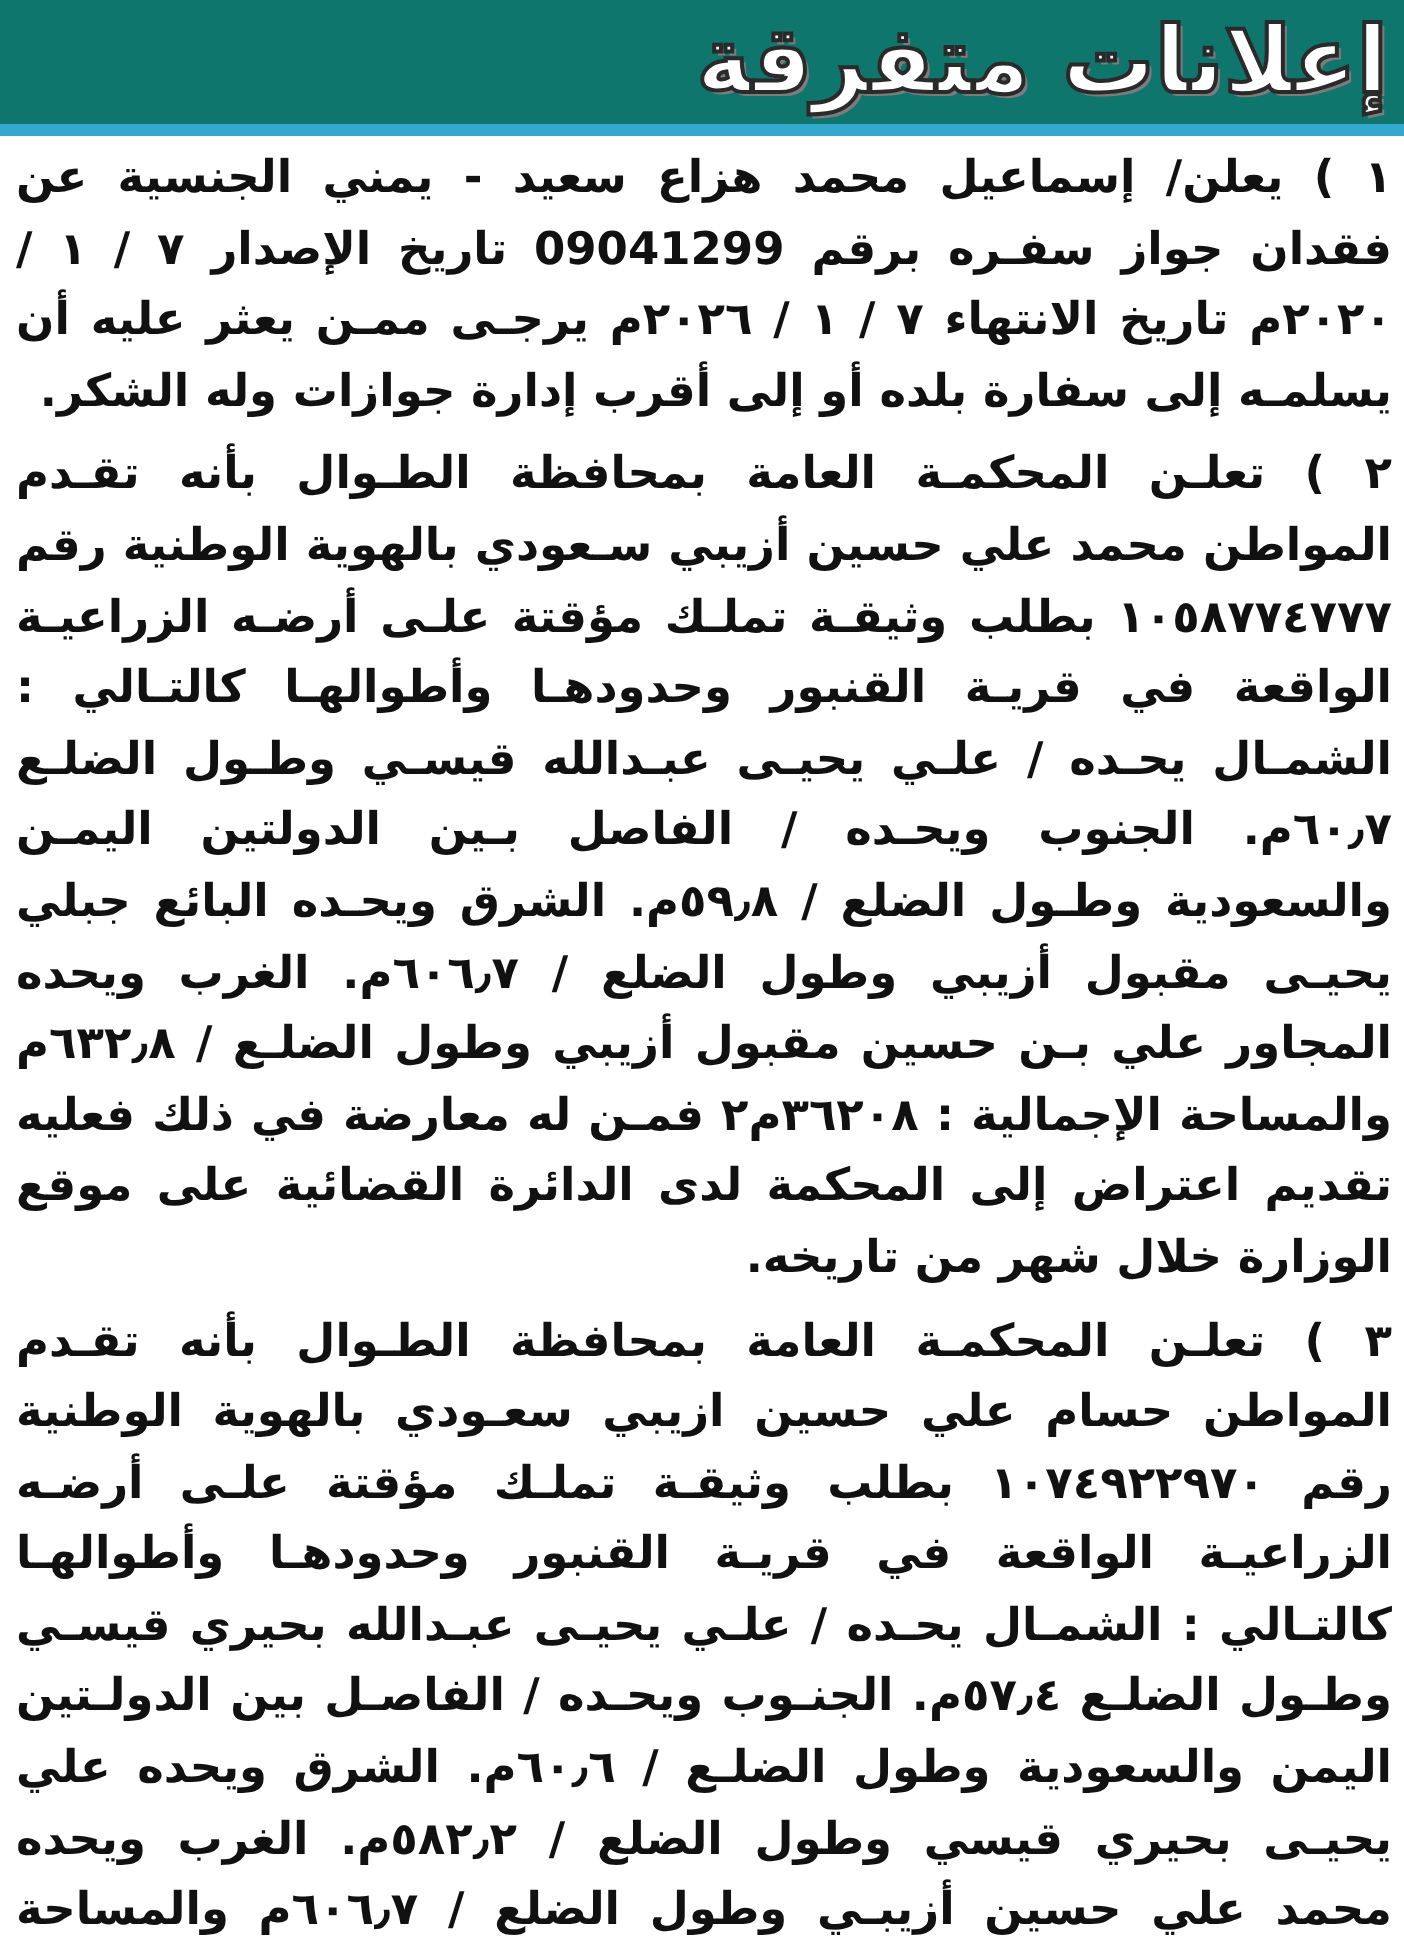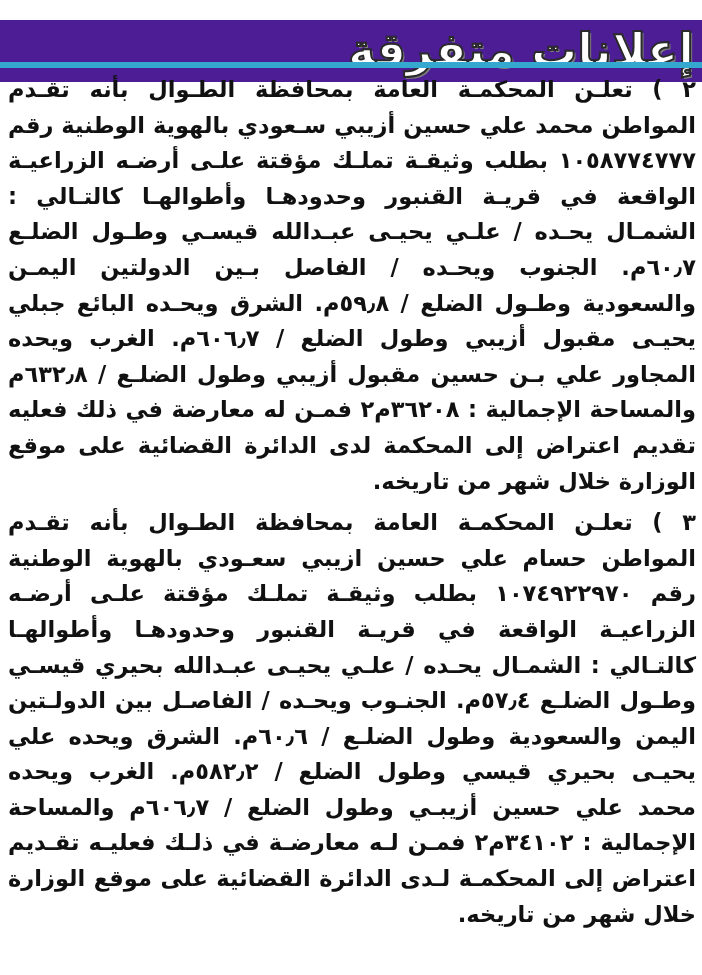--- a/index.html
+++ b/index.html
@@ -1,20 +1,19 @@
 <!DOCTYPE html>
 <html><head>
   <meta charset="utf-8">
   <style>
     html, body { margin: 0; padding: 0; background: #ffffff; }
     body { width: 702px; height: 975px; overflow: hidden; position: relative; }
     .header {
       position: absolute; left: 0; top: 0; width: 702px; height: 62px;
-      background: #4c1d95;
-      margin-top: 20px;
+      background: #0f766e;
     }
     .header-title {
       position: absolute; right: 8px; top: 0px; height: 62px; line-height: 60px;
       font-family: "DejaVu Sans", sans-serif; font-weight: bold; font-size: 46px;
       color: #ffffff; direction: rtl; letter-spacing: 0px;
       -webkit-text-stroke: 2px #2a2a2a;
       text-shadow: 2px 2px 0 #7c7c7c;
     }
     .accent-bar {
       position: absolute; left: 0; top: 62px; width: 702px; height: 6px;
@@ -32,18 +31,21 @@
 </head>
 <body>
 
 <div class="header">
   <div class="header-title">إعلانات متفرقة</div>
 </div>
 <div class="accent-bar"></div>
 
 <div class="content">
   <div class="ad">
+    <p>١ ) يعلن/ إسماعيل محمد هزاع سعيد - يمني الجنسية عن فقدان جواز سفـره برقم 09041299 تاريخ الإصدار ٧ / ١ / ٢٠٢٠م تاريخ الانتهاء ٧ / ١ / ٢٠٢٦م يرجـى ممـن يعثر عليه أن يسلمـه إلى سفارة بلده أو إلى أقرب إدارة جوازات وله الشكر.</p>
+  </div>
+  <div class="ad">
     <p>٢ ) تعلـن المحكمـة العامة بمحافظة الطـوال بأنه تقـدم المواطن محمد علي حسين أزيبي سـعودي بالهوية الوطنية رقم ١٠٥٨٧٧٤٧٧٧ بطلب وثيقـة تملـك مؤقتة علـى أرضـه الزراعيـة الواقعة في قريـة القنبور وحدودهـا وأطوالهـا كالتـالي : الشمـال يحـده / علـي يحيـى عبـدالله قيسـي وطـول الضلـع ٦٠٫٧م. الجنوب ويحـده / الفاصل بـين الدولتين اليمـن والسعودية وطـول الضلع / ٥٩٫٨م. الشرق ويحـده البائع جبلي يحيـى مقبول أزيبي وطول الضلع / ٦٠٦٫٧م. الغرب ويحده المجاور علي بـن حسين مقبول أزيبي وطول الضلـع / ٦٣٢٫٨م والمساحة الإجمالية : ٣٦٢٠٨م٢ فمـن له معارضة في ذلك فعليه تقديم اعتراض إلى المحكمة لدى الدائرة القضائية على موقع الوزارة خلال شهر من تاريخه.</p>
   </div>
   <div class="ad">
     <p>٣ ) تعلـن المحكمـة العامة بمحافظة الطـوال بأنه تقـدم المواطن حسام علي حسين ازيبي سعـودي بالهوية الوطنية رقم ١٠٧٤٩٢٢٩٧٠ بطلب وثيقـة تملـك مؤقتة علـى أرضـه الزراعيـة الواقعة في قريـة القنبور وحدودهـا وأطوالهـا كالتـالي : الشمـال يحـده / علـي يحيـى عبـدالله بحيري قيسـي وطـول الضلـع ٥٧٫٤م. الجنـوب ويحـده / الفاصـل بين الدولـتين اليمن والسعودية وطول الضلـع / ٦٠٫٦م. الشرق ويحده علي يحيـى بحيري قيسي وطول الضلع / ٥٨٢٫٢م. الغرب ويحده محمد علي حسين أزيبـي وطول الضلع / ٦٠٦٫٧م والمساحة الإجمالية : ٣٤١٠٢م٢ فمـن لـه معارضـة في ذلـك فعليـه تقـديم اعتراض إلى المحكمـة لـدى الدائرة القضائية على موقع الوزارة خلال شهر من تاريخه.</p>
   </div>
 </div>
 
 </body></html>

